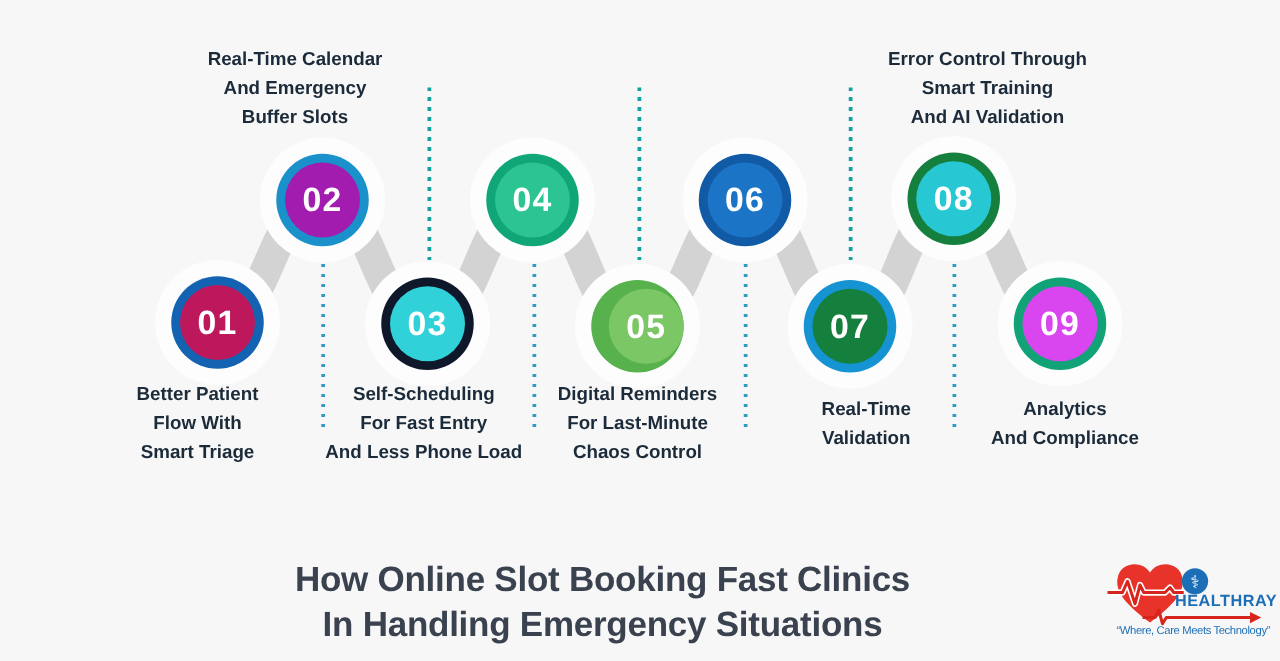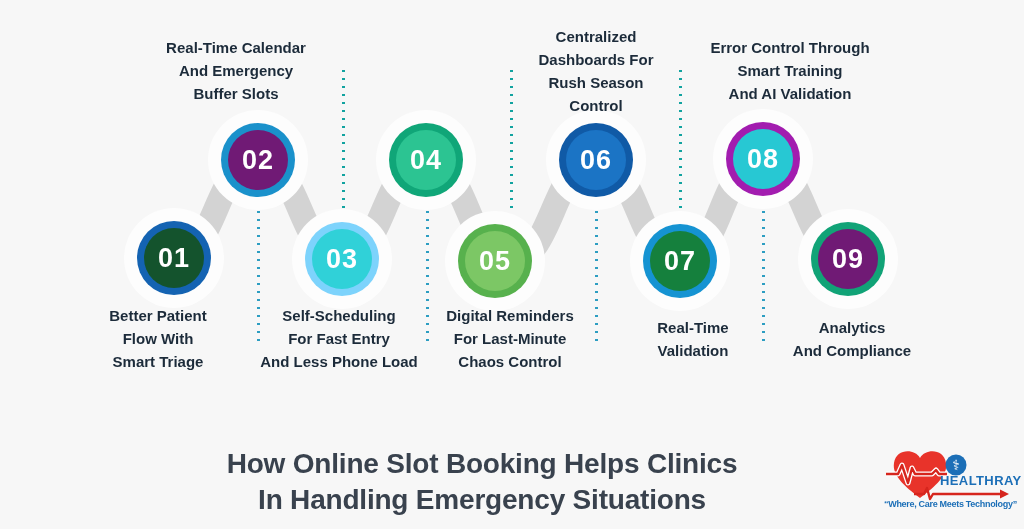--- a/index.html
+++ b/index.html
@@ -19,21 +19,21 @@
   .circle-inner{
     width:60px;height:60px;border-radius:50%;
     display:flex;align-items:center;justify-content:center;
   }
   .num{
     color:#ffffff;font-size:27px;font-weight:700;letter-spacing:1px;
   }
   
   .c1{left:137px;top:221px;} .c2{left:221px;top:123px;}
   .c3{left:305px;top:222px;} .c4{left:389px;top:123px;}
-  .c5{left:458px;top:224px;} .c6{left:559px;top:123px;}
+  .c5{left:473px;top:224px;justify-content:flex-end;} .c6{left:559px;top:123px;}
   .c7{left:643px;top:224px;} .c8{left:726px;top:122px;}
   .c9{left:811px;top:222px;}
   
   .step-label{
     position:absolute;width:230px;transform:translateX(-50%);
     text-align:center;color:#1c2b3a;font-size:15px;line-height:23px;
     font-weight:700;white-space:pre-line;z-index:4;
   }
   .l1{left:158px;top:304px;} .l2{left:236px;top:36px;}
   .l3{left:339px;top:304px;} .l4{left:425px;top:36px;}
@@ -57,21 +57,21 @@
   }
   
   #logo{position:absolute;left:884px;top:444px;width:132px;height:74px;z-index:5;}
   #logo svg{position:absolute;left:0;top:0;}
   #brand-name{
     position:absolute;left:56px;top:29px;font-size:13px;font-weight:700;
     letter-spacing:0.4px;color:#1c6fb7;white-space:nowrap;
   }
   #brand-tagline{
     position:absolute;left:0;top:55px;width:132px;text-align:right;
-    font-size:9px;font-weight:700;letter-spacing:-0.3px;color:#1c6fb7;
+    font-size:9px;font-weight:400;letter-spacing:-0.3px;color:#1c6fb7;
     white-space:nowrap;
   }
 </style>
 </head>
 <body>
 
 <div id="stage" style="background: rgb(247, 247, 247);">
 
   <svg id="ribbon-svg" width="1024" height="529" viewBox="0 0 1024 529">
     <path d="M174 258
@@ -88,30 +88,30 @@
   <div class="dotline d-top dx343" style="color: rgb(18, 163, 160);"></div>
   <div class="dotline d-top dx511" style="color: rgb(18, 163, 160);"></div>
   <div class="dotline d-top dx680" style="color: rgb(18, 163, 160);"></div>
 
   <div class="dotline d-bot dx258" style="color: rgb(45, 158, 194);"></div>
   <div class="dotline d-bot dx427" style="color: rgb(45, 158, 194);"></div>
   <div class="dotline d-bot dx596" style="color: rgb(45, 158, 194);"></div>
   <div class="dotline d-bot dx763" style="color: rgb(45, 158, 194);"></div>
 
   <div class="circle-outer c1" style="background-color: rgb(20, 99, 178);">
-    <div class="circle-inner" style="background-color: #14532d;">
+    <div class="circle-inner" style="background-color: #be185d;">
       <span class="num">01</span>
     </div>
   </div>
   <div class="circle-outer c2" style="background-color: rgb(26, 145, 203);">
-    <div class="circle-inner" style="background-color: #701a75;">
+    <div class="circle-inner" style="background-color: #a21caf;">
       <span class="num">02</span>
     </div>
   </div>
-  <div class="circle-outer c3" style="background-color: #7dd3fc;">
+  <div class="circle-outer c3" style="background-color: #0f172a;">
     <div class="circle-inner" style="background-color: rgb(48, 209, 216);">
       <span class="num">03</span>
     </div>
   </div>
   <div class="circle-outer c4" style="background-color: rgb(16, 166, 120);">
     <div class="circle-inner" style="background-color: rgb(44, 196, 146);">
       <span class="num">04</span>
     </div>
   </div>
   <div class="circle-outer c5" style="background-color: rgb(87, 177, 77);">
@@ -122,56 +122,52 @@
   <div class="circle-outer c6" style="background-color: rgb(16, 90, 166); text-align: center;">
     <div class="circle-inner" style="background-color: rgb(27, 116, 197);">
       <span class="num">06</span>
     </div>
   </div>
   <div class="circle-outer c7" style="background-color: rgb(21, 147, 210);">
     <div class="circle-inner" style="background-color: #15803d;">
       <span class="num">07</span>
     </div>
   </div>
-  <div class="circle-outer c8" style="background-color: #a21caf;">
+  <div class="circle-outer c8" style="background-color: #15803d;">
     <div class="circle-inner" style="background-color: rgb(39, 200, 211);">
       <span class="num">08</span>
     </div>
   </div>
   <div class="circle-outer c9" style="background-color: rgb(17, 163, 119);">
-    <div class="circle-inner" style="background-color: #701a75;">
+    <div class="circle-inner" style="background-color: #d946ef;">
       <span class="num">09</span>
     </div>
   </div>
 
   <div class="step-label l2">Real-Time Calendar
 And Emergency
 Buffer Slots</div>
   <div class="step-label l1">Better Patient
 Flow With
 Smart Triage</div>
   <div class="step-label l3">Self-Scheduling
 For Fast Entry
 And Less Phone Load</div>
   <div class="step-label l5">Digital Reminders
 For Last-Minute
 Chaos Control</div>
-  <div class="step-label l6">Centralized
-Dashboards For
-Rush Season
-Control</div>
   <div class="step-label l7">Real-Time
 Validation</div>
   <div class="step-label l8">Error Control Through
 Smart Training
 And AI Validation</div>
   <div class="step-label l9">Analytics
 And Compliance</div>
 
-  <div id="title" style="color: rgb(57, 66, 78);">How Online Slot Booking Helps Clinics
+  <div id="title" style="color: rgb(57, 66, 78);">How Online Slot Booking Fast Clinics
 In Handling Emergency Situations</div>
 
   <div id="logo">
     <svg width="132" height="74" viewBox="0 0 132 74">
       <path d="M36 14 C30 4 12 5 10 19 C8 31 20 42 36 54 C52 42 64 31 62 19 C60 5 42 4 36 14 Z" fill="#e8332a"></path>
       <path d="M2 30 H14 L18 21 L24 39 L28 24 L31 30 H48 L52 26 L55 30 H63" fill="none" stroke="#ffffff" stroke-width="5" stroke-linejoin="round"></path>
       <path d="M2 30 H14 L18 21 L24 39 L28 24 L31 30 H48 L52 26 L55 30 H63" fill="none" stroke-width="2.4" stroke-linejoin="round" stroke="#d6251d"></path>
       <circle cx="72" cy="21" r="10.5" fill="#1c6fb7"></circle>
       <text x="72" y="26" text-anchor="middle" font-size="14" fill="#ffffff">⚕</text>
       <path d="M30 50 H40 L43 44 L46 55 L49 50 H117" fill="none" stroke-width="2.4" stroke-linejoin="round" stroke="#d6251d"></path>

